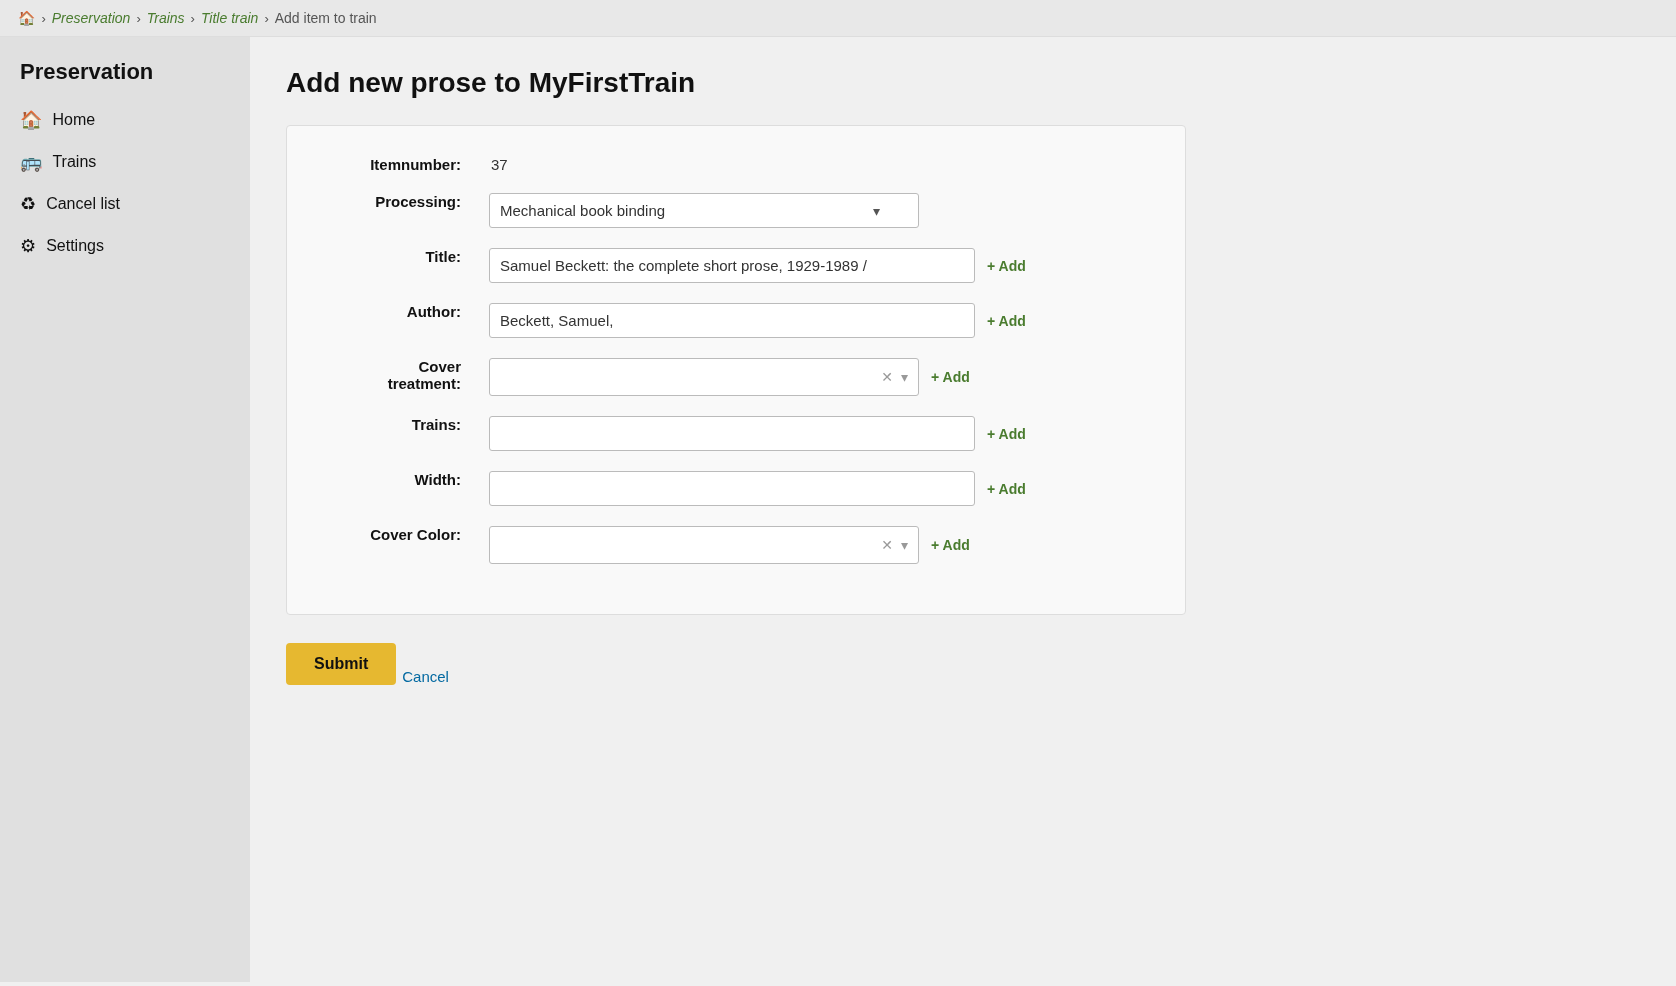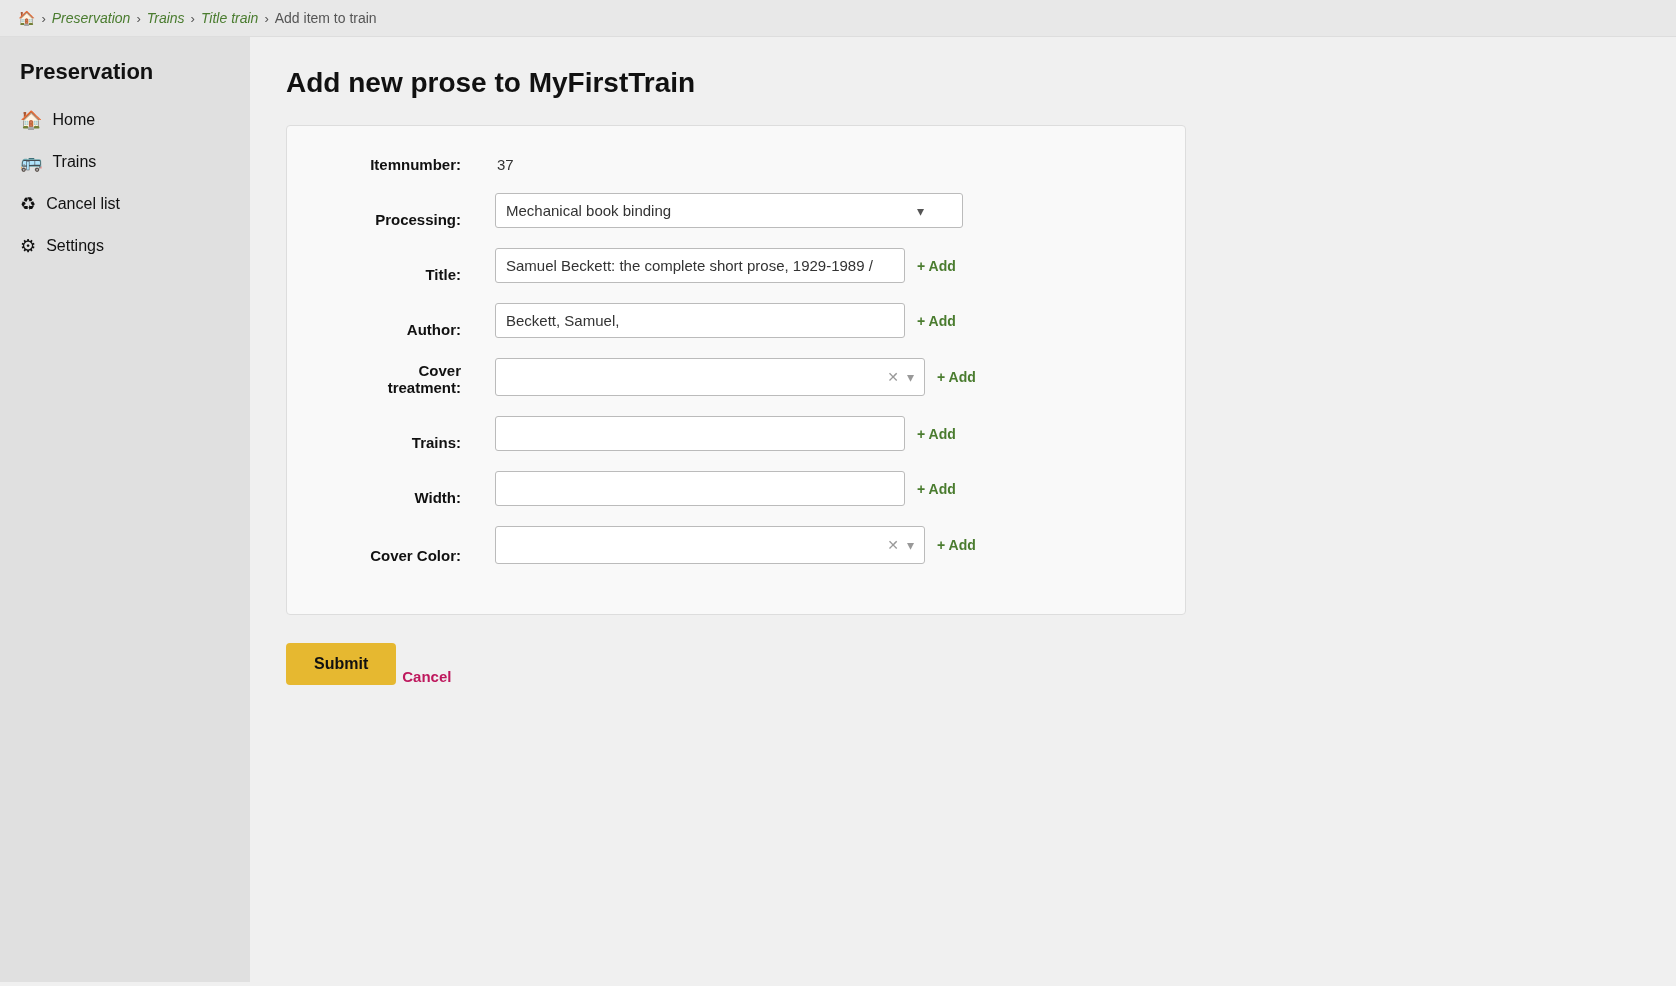--- a/index.html
+++ b/index.html
@@ -90,23 +90,23 @@
     .form-card {
       background: #f9f9f9;
       border: 1px solid #ddd;
       border-radius: 4px;
       padding: 30px 40px 30px 30px;
       max-width: 900px;
     }
 
     .form-row {
       display: flex;
-      align-items: flex-end;
+      align-items: flex-start;
       margin-bottom: 20px;
-      gap: 18px;
+      gap: 12px;
     }
     .form-label {
       font-weight: bold;
       text-align: right;
       min-width: 160px;
       padding-right: 16px;
       color: #111;
       font-size: 15px;
       flex-shrink: 0;
     }
@@ -115,28 +115,28 @@
       align-items: center;
       flex: 1;
       gap: 12px;
     }
     .form-input {
       border: 1px solid #bbb;
       border-radius: 3px;
       padding: 8px 10px;
       font-size: 15px;
       background: #fff;
-      width: 410px;
+      width: 486px;
       min-width: 200px;
       color: #333;
       outline: none;
     }
     .form-select-wrap {
       position: relative;
-      width: 468px;
+      width: 430px;
     }
     .form-select-display {
       border: 1px solid #bbb;
       border-radius: 3px;
       padding: 8px 38px 8px 10px;
       font-size: 15px;
       background: #fff;
       width: 100%;
       color: #333;
       cursor: pointer;
@@ -201,26 +201,26 @@
       background: #e6b830;
       color: #111;
       border: none;
       border-radius: 4px;
       padding: 12px 28px;
       font-size: 16px;
       font-weight: bold;
       cursor: pointer;
     }
     .btn-cancel {
-      color: #be185d;
+      color: #0369a1;
       font-size: 15px;
       background: none;
       border: none;
       cursor: pointer;
-      font-weight: bold;
+      font-weight: normal;
     }
   </style>
 </head>
 <body>
 
 <nav class="breadcrumb">
   <span class="home-icon-wrap">🏠</span>
   <span class="bc-sep">›</span>
   <a class="bc-link">Preservation</a>
   <span class="bc-sep">›</span>

